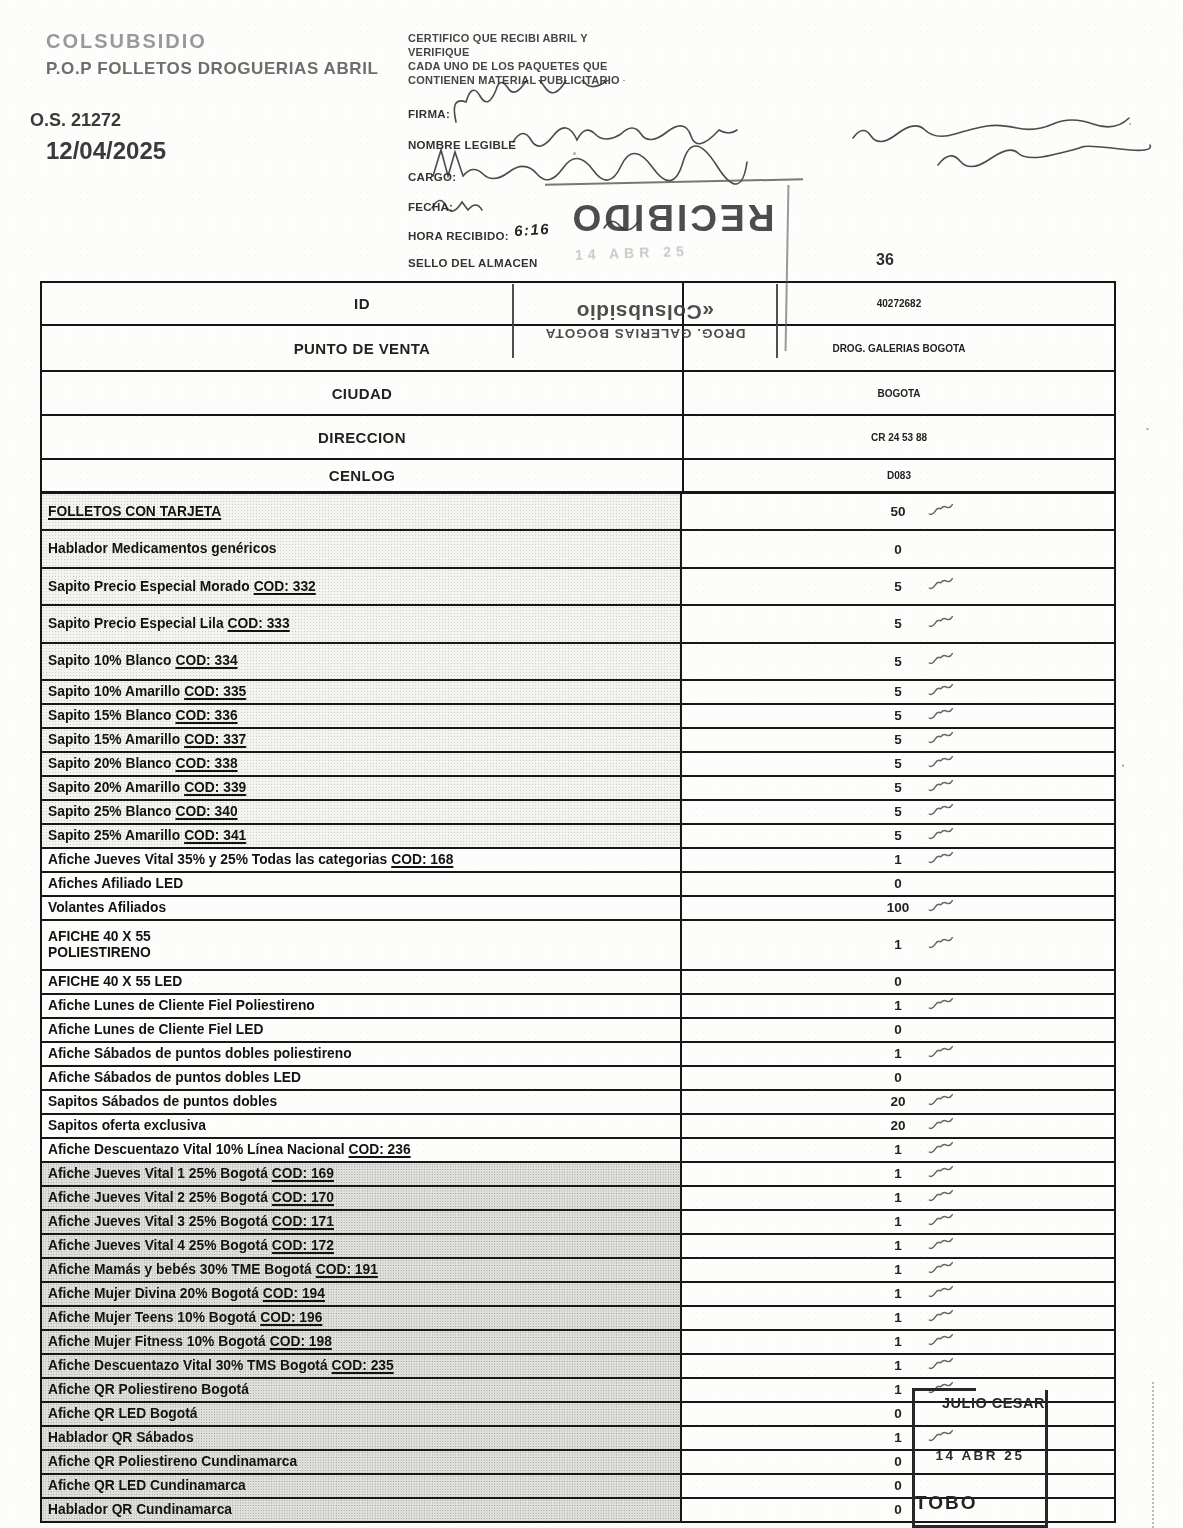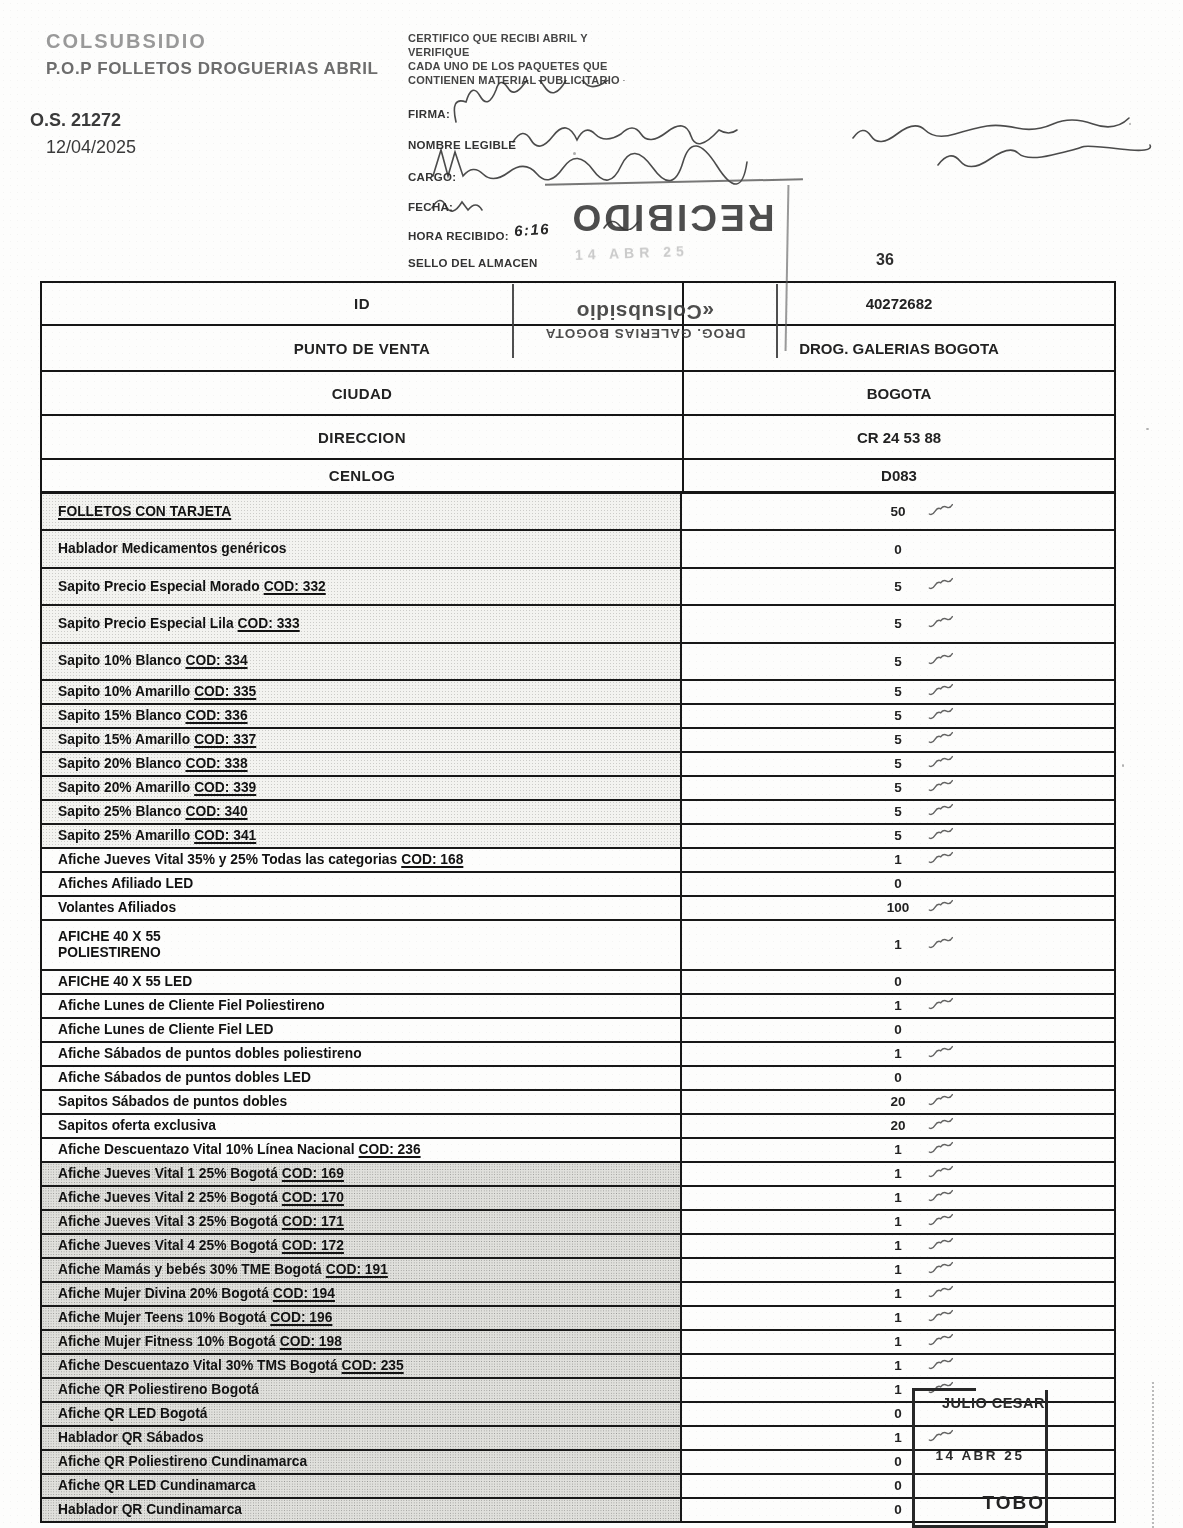--- a/index.html
+++ b/index.html
@@ -3,21 +3,21 @@
 <meta charset="utf-8">
 <style>
   html,body{margin:0;padding:0}
   body{width:1183px;height:1528px;background:#fdfdfc;font-family:"Liberation Sans",sans-serif;color:#1a1a1a;position:relative;overflow:hidden}
   .doc{position:absolute;inset:0;background-image:radial-gradient(rgba(0,0,0,.035) .5px,transparent .6px);background-size:7px 7px}
 
   
   .brand{position:absolute;left:46px;top:30px;font-size:20px;font-weight:700;letter-spacing:2px;color:#8f8f8f;filter:blur(.45px);opacity:.9}
   .poptitle{position:absolute;left:46px;top:59px;font-size:17px;font-weight:700;letter-spacing:.6px;color:#6d6d6d;filter:blur(.35px)}
   .osnum{position:absolute;left:30px;top:110px;font-size:18px;font-weight:600;color:#3a3a3a;filter:blur(.25px)}
-  .osdate{position:absolute;left:46px;top:137px;font-size:18px;font-weight:400;color:#3a3a3a;filter:blur(.25px)}
+  .osdate{position:absolute;left:46px;top:137px;font-size:24px;font-weight:700;color:#3a3a3a;filter:blur(.25px)}
 
   
   .cert{position:absolute;left:408px;top:31px;width:340px;font-size:11px;font-weight:700;color:#454545;line-height:14px;letter-spacing:.25px;filter:blur(.15px)}
   .cf{position:absolute;font-size:11.5px;font-weight:700;color:#333;letter-spacing:.3px;filter:blur(.15px)}
   .cf.f1{left:408px;top:108px}.cf.f2{left:408px;top:139px}.cf.f3{left:408px;top:171px}
   .cf.f4{left:408px;top:201px}.cf.f5{left:408px;top:230px}.cf.f6{left:408px;top:257px}
 
   .hw{position:absolute;left:408px;top:80px;width:770px;height:150px;pointer-events:none;filter:blur(.2px)}
   .hw path{stroke:#2c2c2c;stroke-width:1.6;fill:none;opacity:.85;stroke-linecap:round}
   .hora-hw{position:absolute;left:514px;top:221px;font-size:15px;font-style:italic;font-weight:600;color:#272727;transform:rotate(-4deg);letter-spacing:1.5px}
@@ -31,43 +31,43 @@
   .colstamp .inner{transform:rotate(180deg);text-align:center;color:#3a3a3a;width:100%}
   .colstamp .logo{font-size:21px;font-weight:800;letter-spacing:.5px;line-height:24px}
   .colstamp .branch{font-size:13.5px;font-weight:700;letter-spacing:1px;line-height:18px}
   .pagenum{position:absolute;left:876px;top:251px;font-size:16px;font-weight:700;color:#2e2e2e}
 
   
   .tbl{position:absolute;left:40px;top:281px;width:1072px;border:2.5px solid #161616;z-index:2;background:transparent}
   .irow{display:flex;border-bottom:2.5px solid #161616}
   .irow:nth-child(5){border-bottom-width:3px}
   .irow .lc{width:640px;display:flex;align-items:center;justify-content:center;font-size:15px;font-weight:700;letter-spacing:.4px;border-right:2px solid #161616;color:#222;filter:blur(.15px)}
-  .irow .vc{flex:1;display:flex;align-items:center;justify-content:center;font-size:15px;font-weight:700;color:#222;filter:blur(.15px)}
+  .irow .vc{flex:1;display:flex;align-items:center;justify-content:center;font-size:10px;font-weight:700;color:#222;filter:blur(.15px)}
   .ih0{height:41px}.ih1{height:44px}.ih2{height:42px}.ih3{height:42px}.ih4{height:31px}
 
   .trow{display:flex;border-bottom:2.2px solid #181818}
   .trow:last-child{border-bottom:none}
   .rt{height:35.4px}.rn{height:22px}.rb{height:48px}
-  .trow .lc{width:640px;border-right:2px solid #181818;display:flex;flex-direction:column;justify-content:center;align-items:flex-start;padding:0 16px;box-sizing:border-box;font-size:13.8px;font-weight:600;color:#121212;line-height:1.15;filter:blur(.15px)}
+  .trow .lc{width:640px;border-right:2px solid #181818;display:flex;flex-direction:column;justify-content:center;align-items:flex-start;padding:0 6px;box-sizing:border-box;font-size:13.8px;font-weight:600;color:#121212;line-height:1.15;filter:blur(.15px)}
   .trow .lc .ln{white-space:nowrap}
   .trow .vc{flex:1;position:relative;display:flex;align-items:center;font-size:13.5px;font-weight:600;color:#222}
   .trow .qty{position:absolute;left:50%;transform:translateX(-50%)}
   .check{position:absolute;left:57%;top:50%;transform:translateY(-55%) rotate(-6deg);opacity:.8}
   .ul{text-decoration:underline;text-underline-offset:2px;text-decoration-thickness:1.5px}
   .cod{text-decoration:underline;text-underline-offset:2px;text-decoration-thickness:1.5px;margin-left:4px}
   .shade-light{background-color:#f3f3f0;background-image:radial-gradient(rgba(0,0,0,.16) .6px,transparent .7px);background-size:3px 3px}
   .shade-dark{background-color:#e0e0dc;background-image:radial-gradient(rgba(0,0,0,.34) .7px,transparent .8px);background-size:2.6px 2.6px}
   .shade-dark .ln,.shade-dark .cod{font-weight:700}
 
   
   .bstamp{position:absolute;left:912px;top:1390px;width:136px;height:138px;border-left:3.5px solid #272727;border-right:3.5px solid #272727;border-bottom:3px solid #272727;z-index:7;filter:blur(.25px);box-sizing:border-box}
   .bstamp::before{content:"";position:absolute;left:-3px;top:-2px;width:64px;height:3px;background:#272727}
   .bstamp .bname{position:absolute;top:5px;width:100%;text-align:right;font-size:14.5px;font-weight:800;letter-spacing:.5px;color:#2a2a2a}
   .bstamp .bdate{position:absolute;top:58px;width:100%;text-align:center;font-size:13.5px;font-weight:700;letter-spacing:2.5px;color:#2a2a2a}
-  .bstamp .bcity{position:absolute;top:102px;width:100%;text-align:right;font-size:19px;font-weight:800;letter-spacing:2px;color:#232323}
+  .bstamp .bcity{position:absolute;top:102px;width:100%;text-align:left;font-size:19px;font-weight:800;letter-spacing:2px;color:#232323}
 
   .margin-dots{position:absolute;left:1152px;top:1382px;height:146px;border-left:2px dotted #8f8f8f;opacity:.6}
   .spk{position:absolute;background:#4a4a4a;border-radius:50%;opacity:.45}
 </style>
 </head>
 <body>
 
 <div class="doc">
 
   <div class="brand">COLSUBSIDIO</div>

